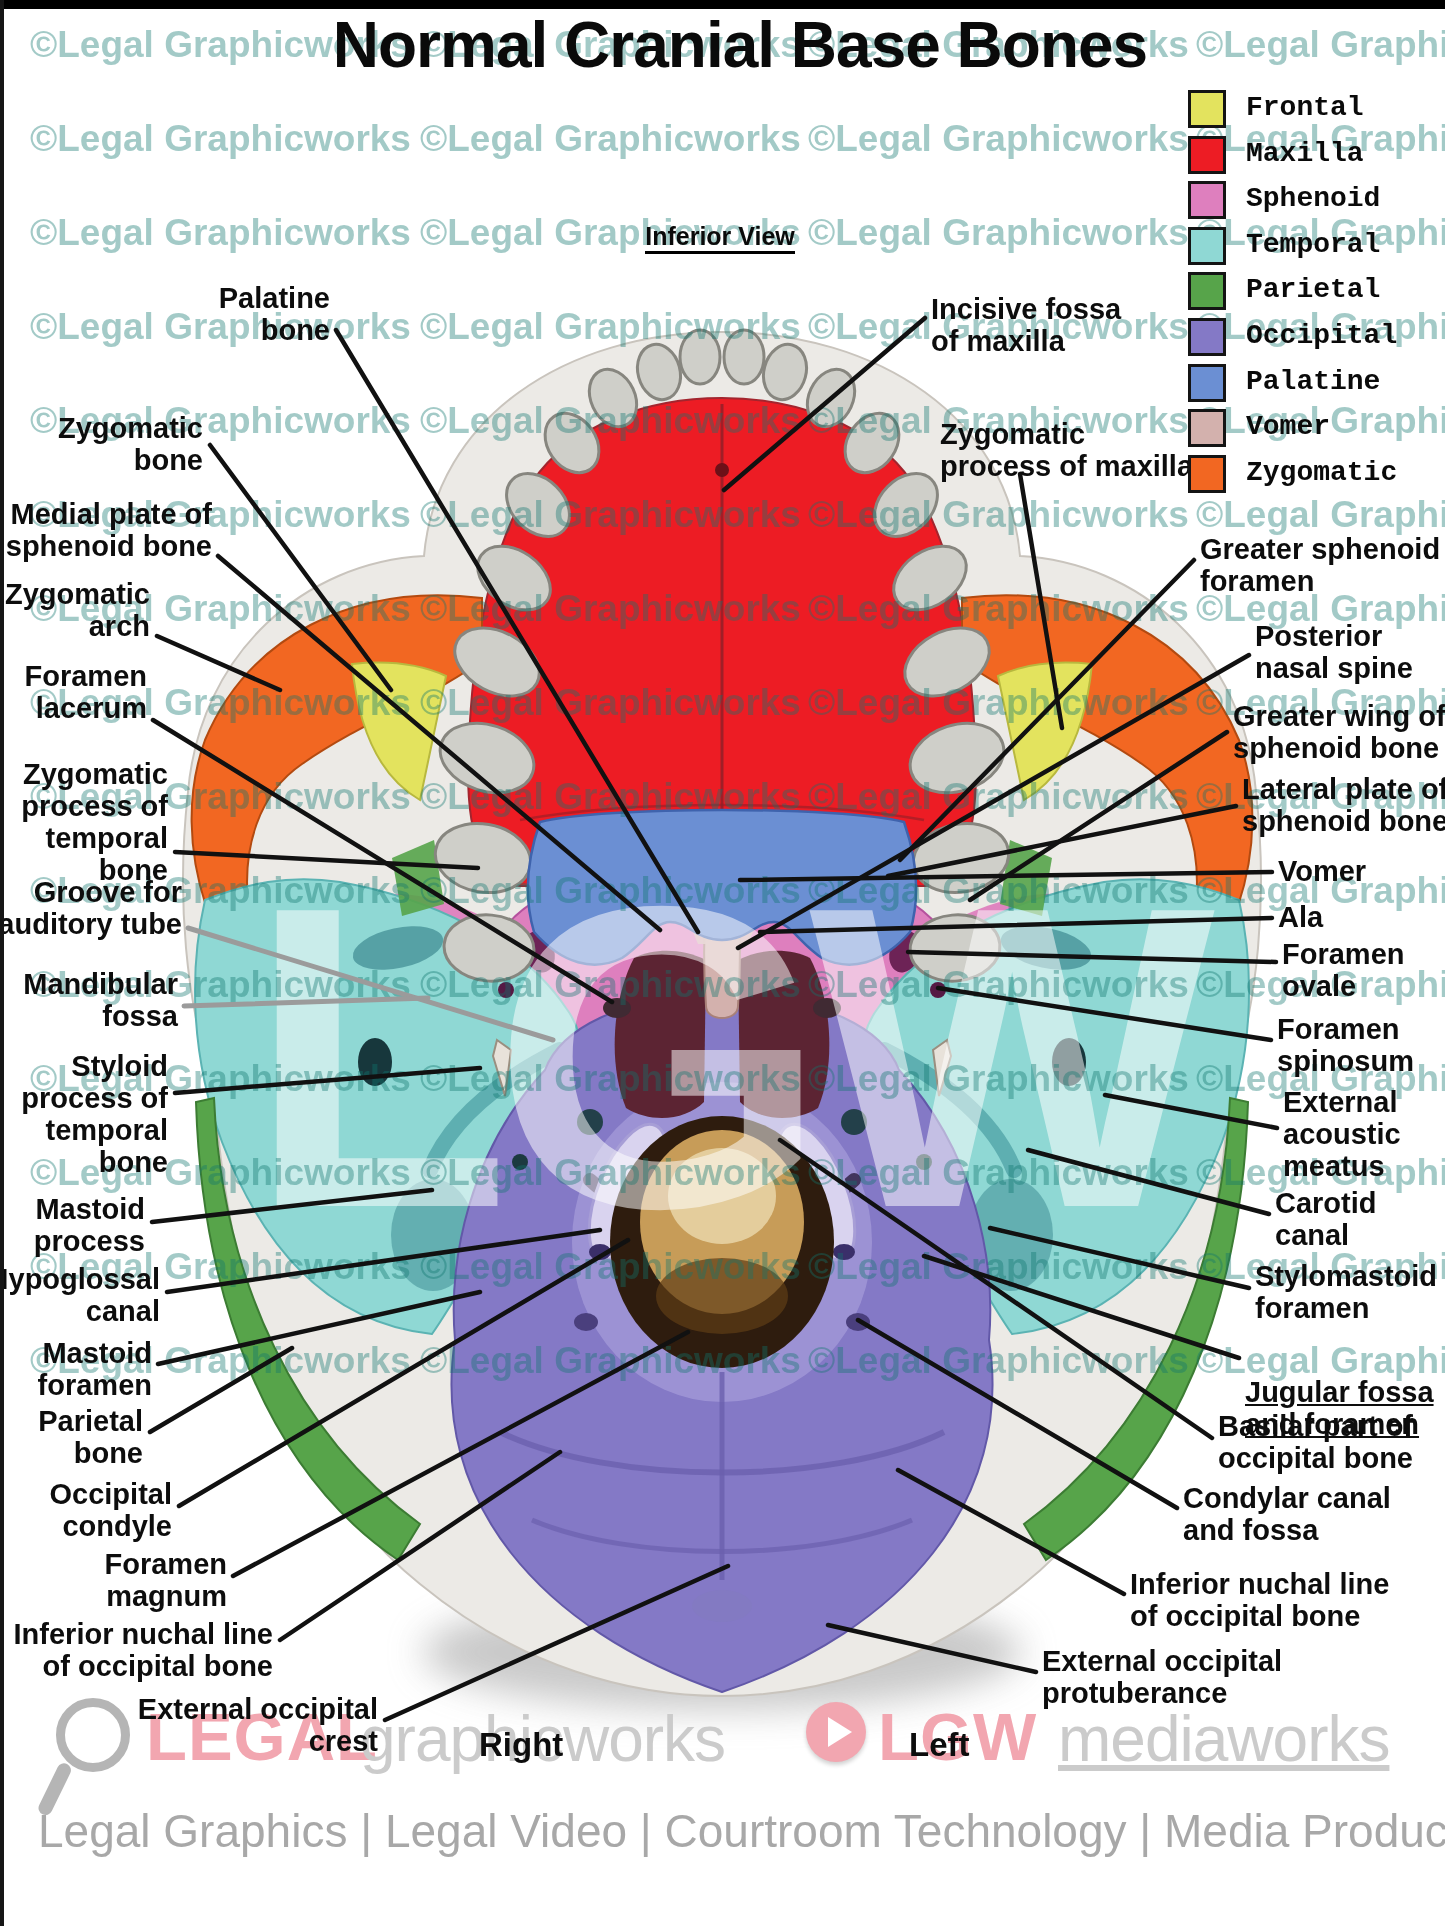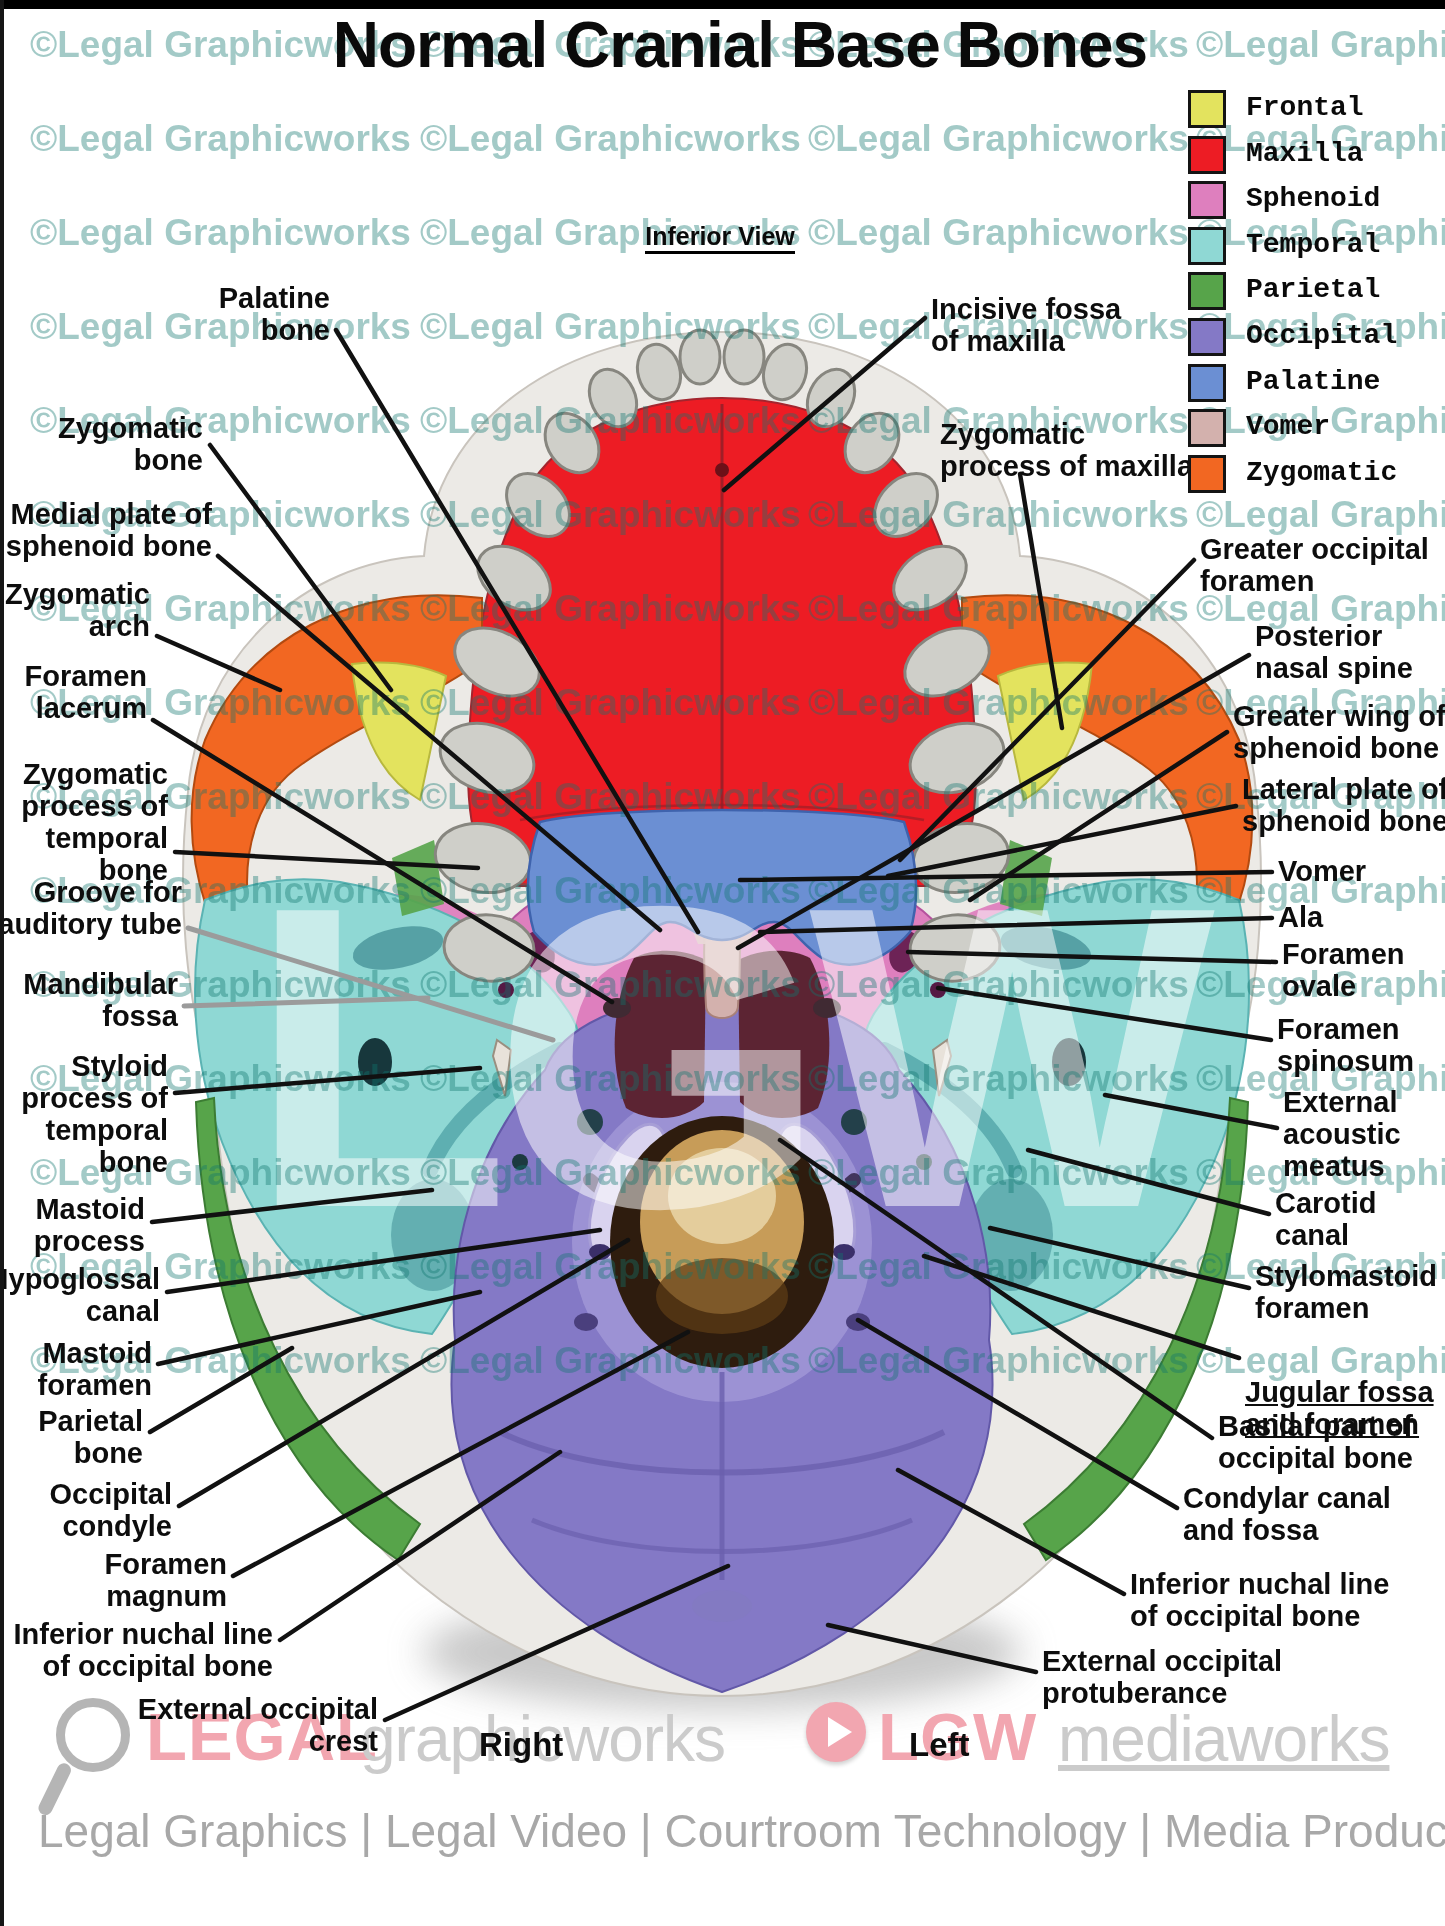--- a/index.html
+++ b/index.html
@@ -335,21 +335,21 @@
     </div>
     <div class="lbl l-align" style="left: 931px; top: 293px;">
       <div>Incisive fossa</div>
       <div>of maxilla</div>
     </div>
     <div class="lbl l-align" style="left: 940px; top: 418px;">
       <div>Zygomatic</div>
       <div>process of maxilla</div>
     </div>
     <div class="lbl l-align" style="left: 1200px; top: 533px;">
-      <div>Greater occipital</div>
+      <div>Greater sphenoid</div>
       <div>foramen</div>
     </div>
     <div class="lbl l-align" style="left: 1255px; top: 620px;">
       <div>Posterior</div>
       <div>nasal spine</div>
     </div>
     <div class="lbl l-align" style="left: 1233px; top: 700px;">
       <div>Greater wing of</div>
       <div>sphenoid bone</div>
     </div>

